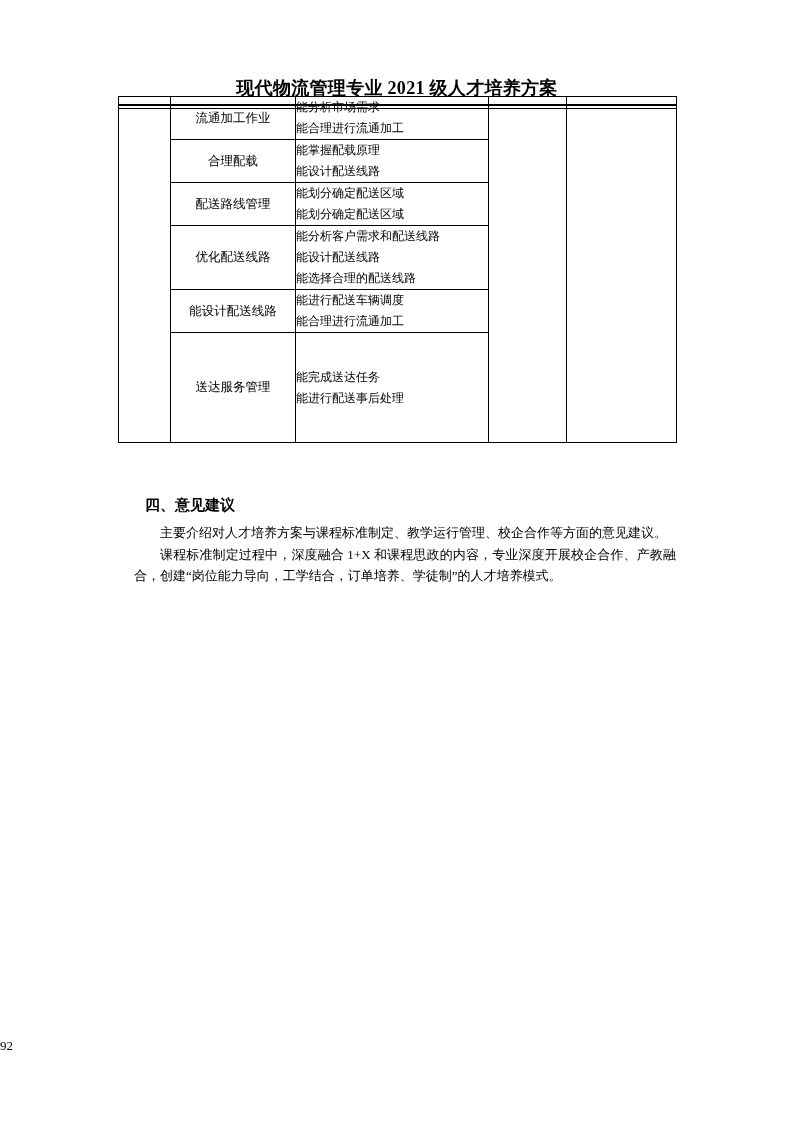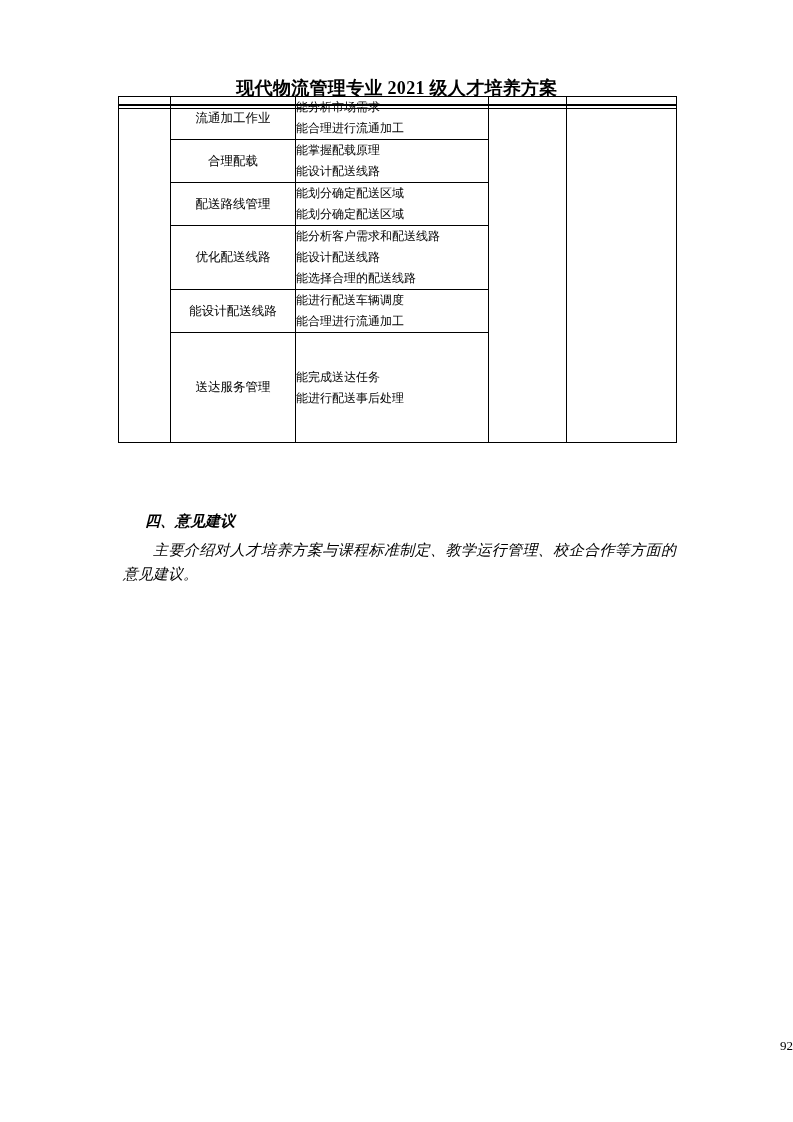--- a/index.html
+++ b/index.html
@@ -81,48 +81,47 @@
   }
   .cell-list div {
     white-space: nowrap;
   }
   .cell-blank { }
 
   
   .section {
     position: absolute;
     left: 118px;
-    top: 512px;
-    width: 558px;
-    font-style: italic;
+    top: 496px;
+    width: 558px;
   }
   .section-heading {
     font-family: "Liberation Sans", "DejaVu Sans", sans-serif;
     font-weight: bold;
     font-size: 15px;
     margin-left: 27px;
     margin-bottom: 7px;
   }
   .para {
     font-family: "Liberation Serif", "DejaVu Serif", serif;
-    font-size: 15px;
+    font-size: 13px;
     line-height: 1.62;
     text-align: justify;
     text-justify: inter-ideograph;
     text-indent: 2em;
-    margin: 0 0 1px 5px;
+    margin: 0 0 1px 16px;
   }
 
   
   .page-number {
     position: absolute;
     left: 0;
     top: 1038px;
     width: 793px;
-    text-align: right;
+    text-align: left;
     font-family: "Liberation Serif", "DejaVu Serif", serif;
     font-size: 13px;
   }
 </style>
 </head>
 <body>
 
 <div class="page">
 
   <div class="header">
@@ -186,17 +185,18 @@
             <div>能进行配送事后处理</div>
           </td>
         </tr>
       </tbody>
     </table>
   </div>
 
   <div class="section">
     <div class="section-heading">四、意见建议</div>
     <p class="para">主要介绍对人才培养方案与课程标准制定、教学运行管理、校企合作等方面的意见建议。</p>
+    <p class="para">课程标准制定过程中，深度融合 1+X 和课程思政的内容，专业深度开展校企合作、产教融合，创建“岗位能力导向，工学结合，订单培养、学徒制”的人才培养模式。</p>
   </div>
 
   <div class="page-number">92</div>
 
 </div>
 
 </body></html>

